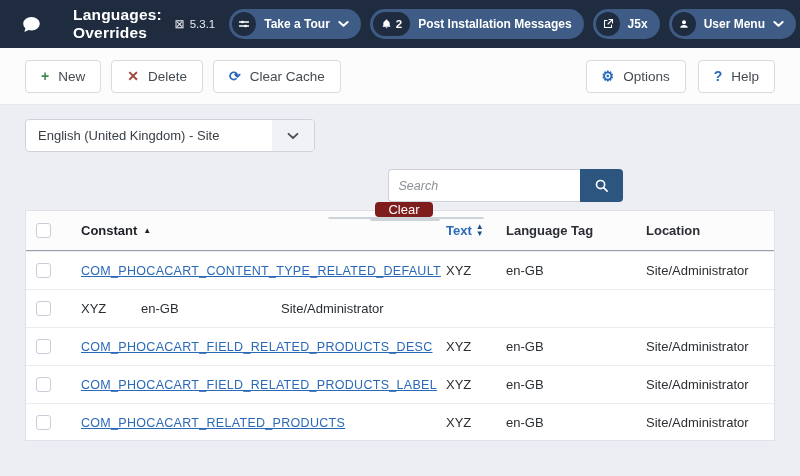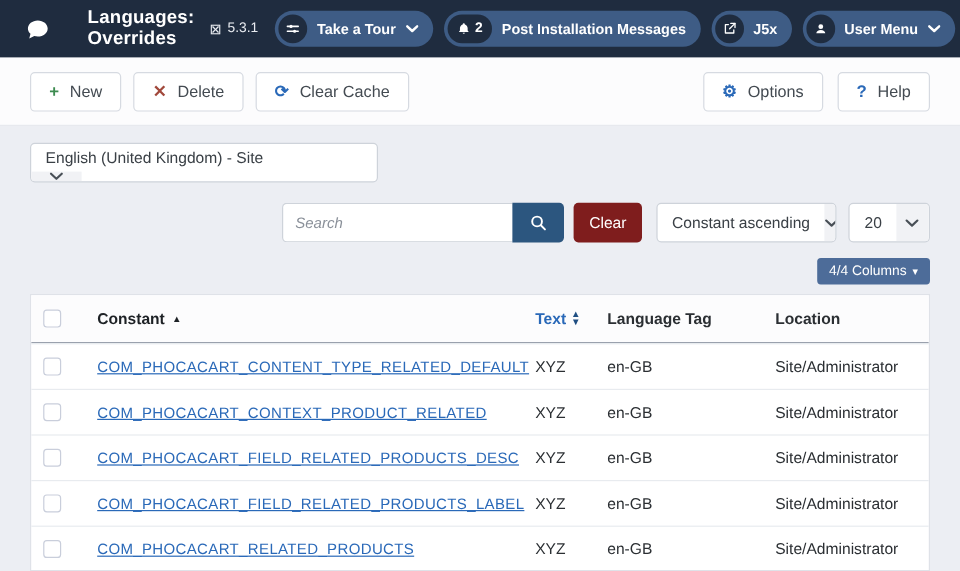--- a/index.html
+++ b/index.html
@@ -61,23 +61,23 @@
 
   .select-box {
     display:flex; align-items:stretch; background:#fff;
     border:1px solid #ced3da; border-radius:4px; height:33px; cursor:pointer;
     overflow:hidden;
   }
   .select-label { display:flex; align-items:center; padding:0 12px; font-size:13px; color:#3a4046; flex:1; white-space:nowrap; }
   .select-caret { width:42px; display:flex; align-items:center; justify-content:center; background:#f1f2f5; }
 
   .lang-row { margin-top:14px; }
-  .lang-select { width:290px;flex-direction:column; }
-
-  .filter-row { margin-top:17px; display:flex; align-items:center; height:33px; }
+  .lang-select { width:290px; }
+
+  .filter-row { margin-top:17px; display:flex; align-items:center; height:33px;flex-direction:column; }
   .search-wrap { margin-left:210px; display:flex; height:33px; }
   .search-input {
     width:192px; height:33px; border:1px solid #ced3da; border-right:none;
     border-radius:4px 0 0 4px; padding:0 10px; font-family:inherit;
     font-size:12.5px; font-style:italic; color:#3a4046; outline:none;
   }
   .search-input::placeholder { color:#8a9099; font-style:italic; }
   .search-btn {
     width:43px; height:33px; background:#2c567f; border:none;
     border-radius:0 4px 4px 0; display:flex; align-items:center;
@@ -258,26 +258,20 @@
     <div class="select-box limit-select">
       <span class="select-label">20</span>
       <span class="select-caret">
         <svg width="12" height="8" viewBox="0 0 12 8" fill="none" stroke="#495057" stroke-width="1.8" stroke-linecap="round" stroke-linejoin="round">
             <polyline points="1.5,1.8 6,6 10.5,1.8"></polyline>
           </svg>
       </span>
     </div>
   </div>
 
-  <div class="columns-row">
-    <button class="columns-btn">
-      <span>4/4 Columns</span>
-      <span class="caret">▾</span>
-    </button>
-  </div>
 
   <div class="table-card">
 
     <div class="t-row t-head">
       <div class="col-cb">
         <input type="checkbox" class="cb" style="">
       </div>
       <div class="col-constant">
         <span>Constant</span>
         <span class="sort-asc">▲</span>
@@ -304,23 +298,20 @@
         </div>
       <div class="col-text cell">XYZ</div>
       <div class="col-tag cell">en-GB</div>
       <div class="col-loc cell">Site/Administrator</div>
     </div>
 
     <div class="t-row">
       <div class="col-cb">
           <input type="checkbox" class="cb" style="">
         </div>
-      <div class="col-constant">
-          <a class="row-link">COM_PHOCACART_CONTEXT_PRODUCT_RELATED</a>
-        </div>
       <div class="col-text cell">XYZ</div>
       <div class="col-tag cell">en-GB</div>
       <div class="col-loc cell">Site/Administrator</div>
     </div>
 
     <div class="t-row">
       <div class="col-cb">
           <input type="checkbox" class="cb" style="">
         </div>
       <div class="col-constant">

